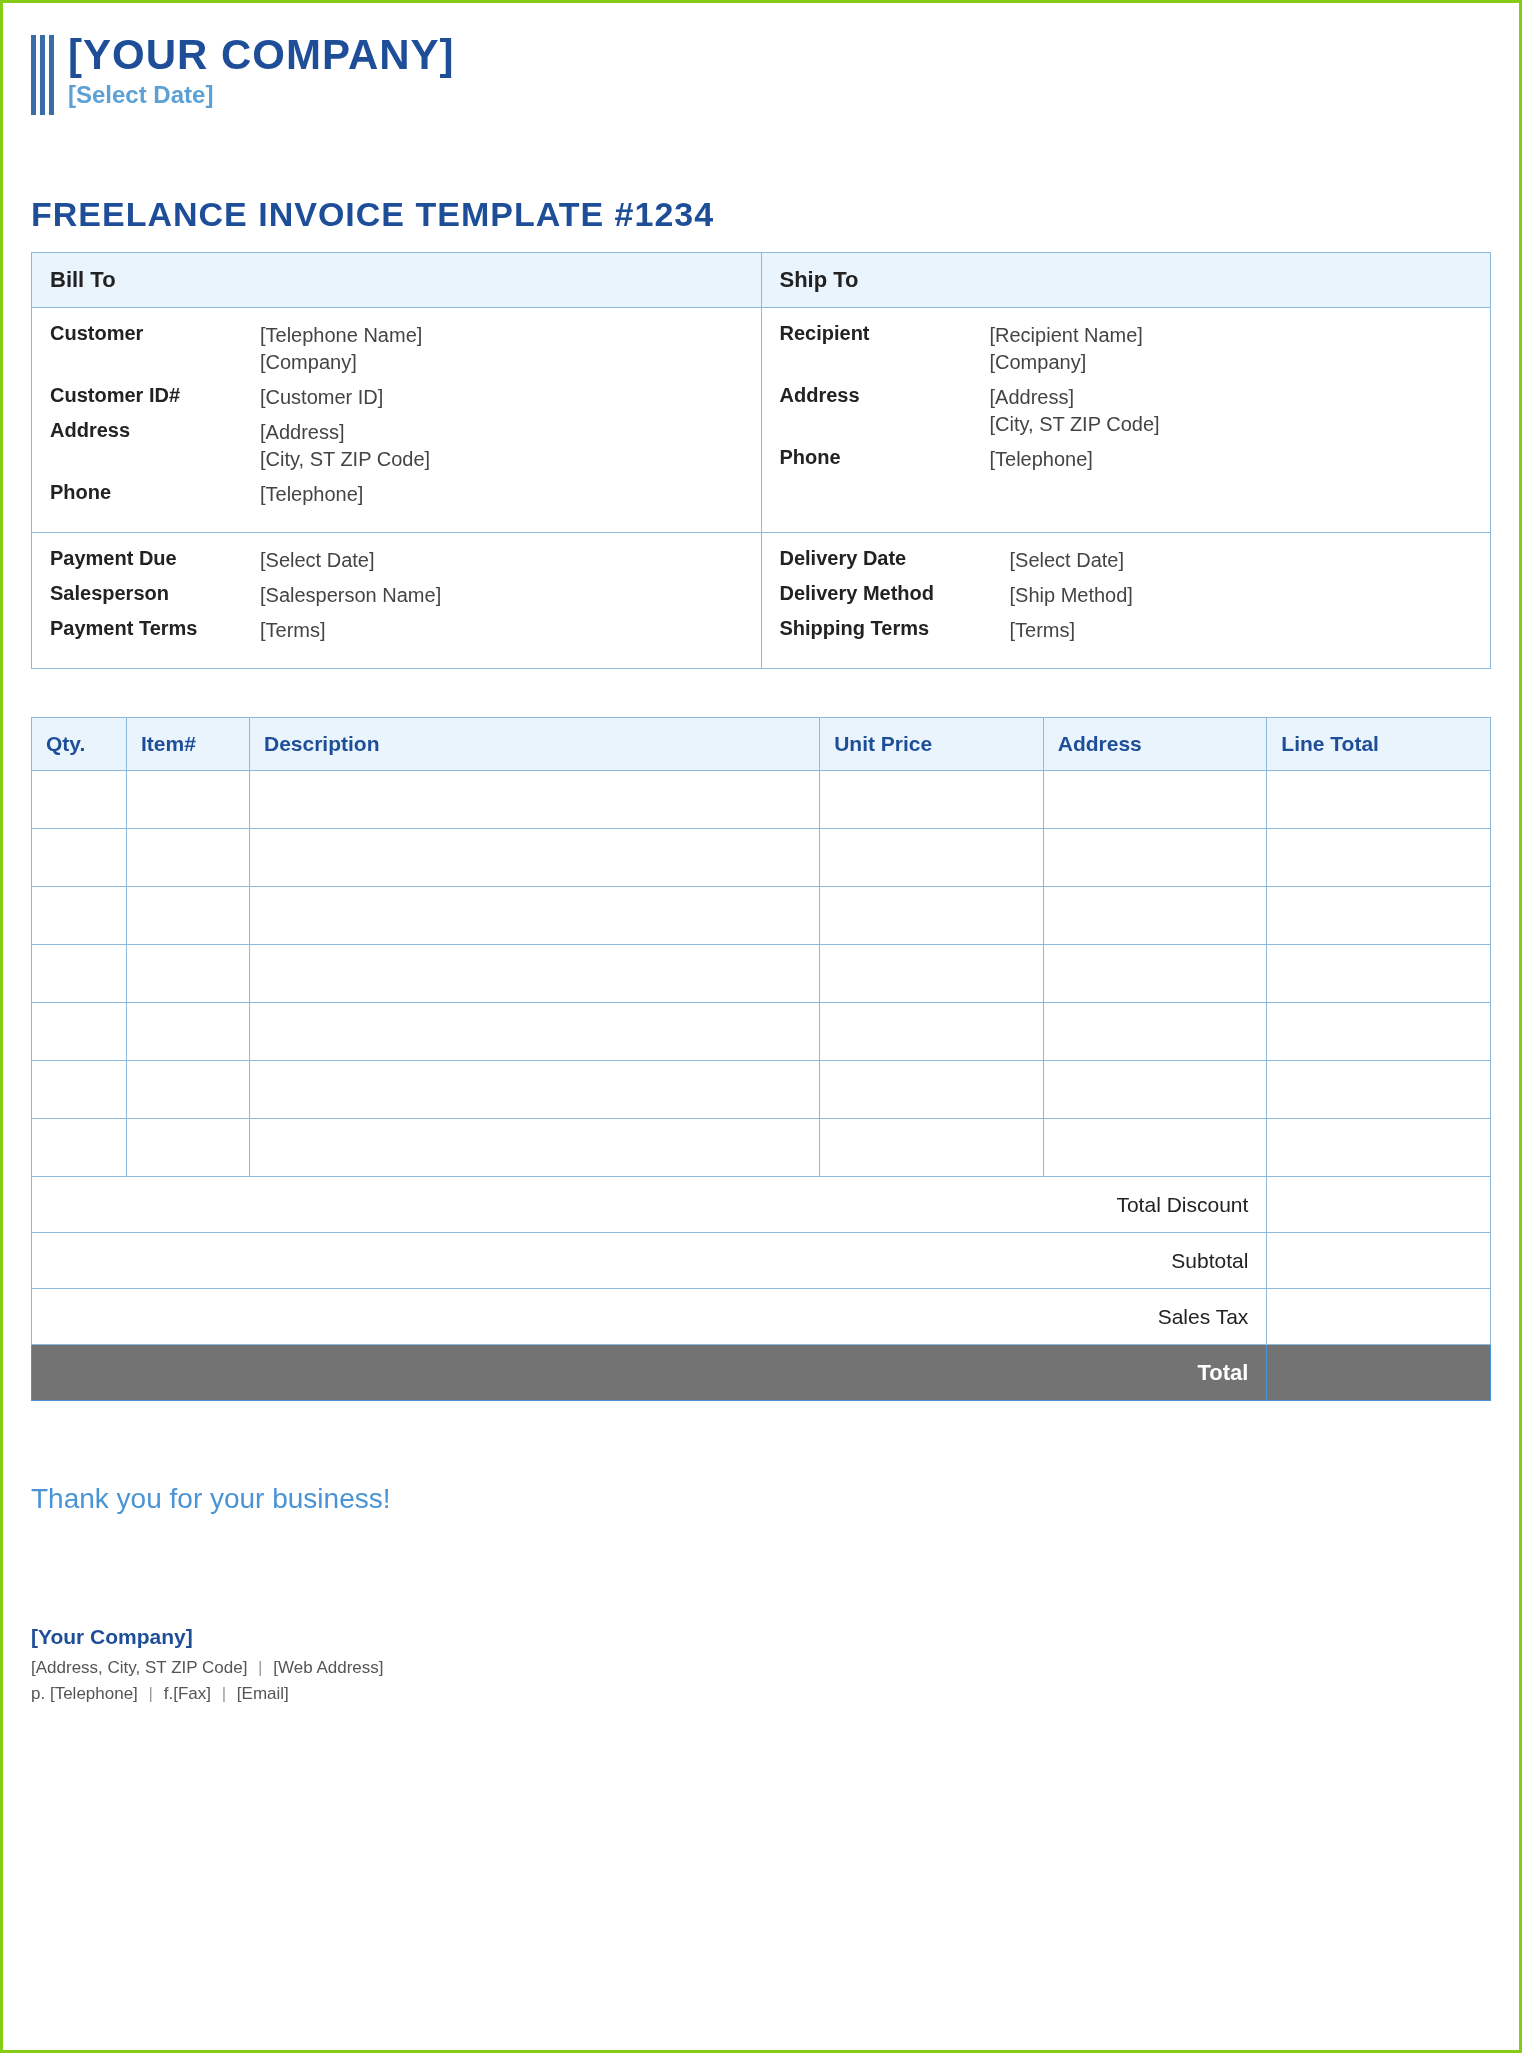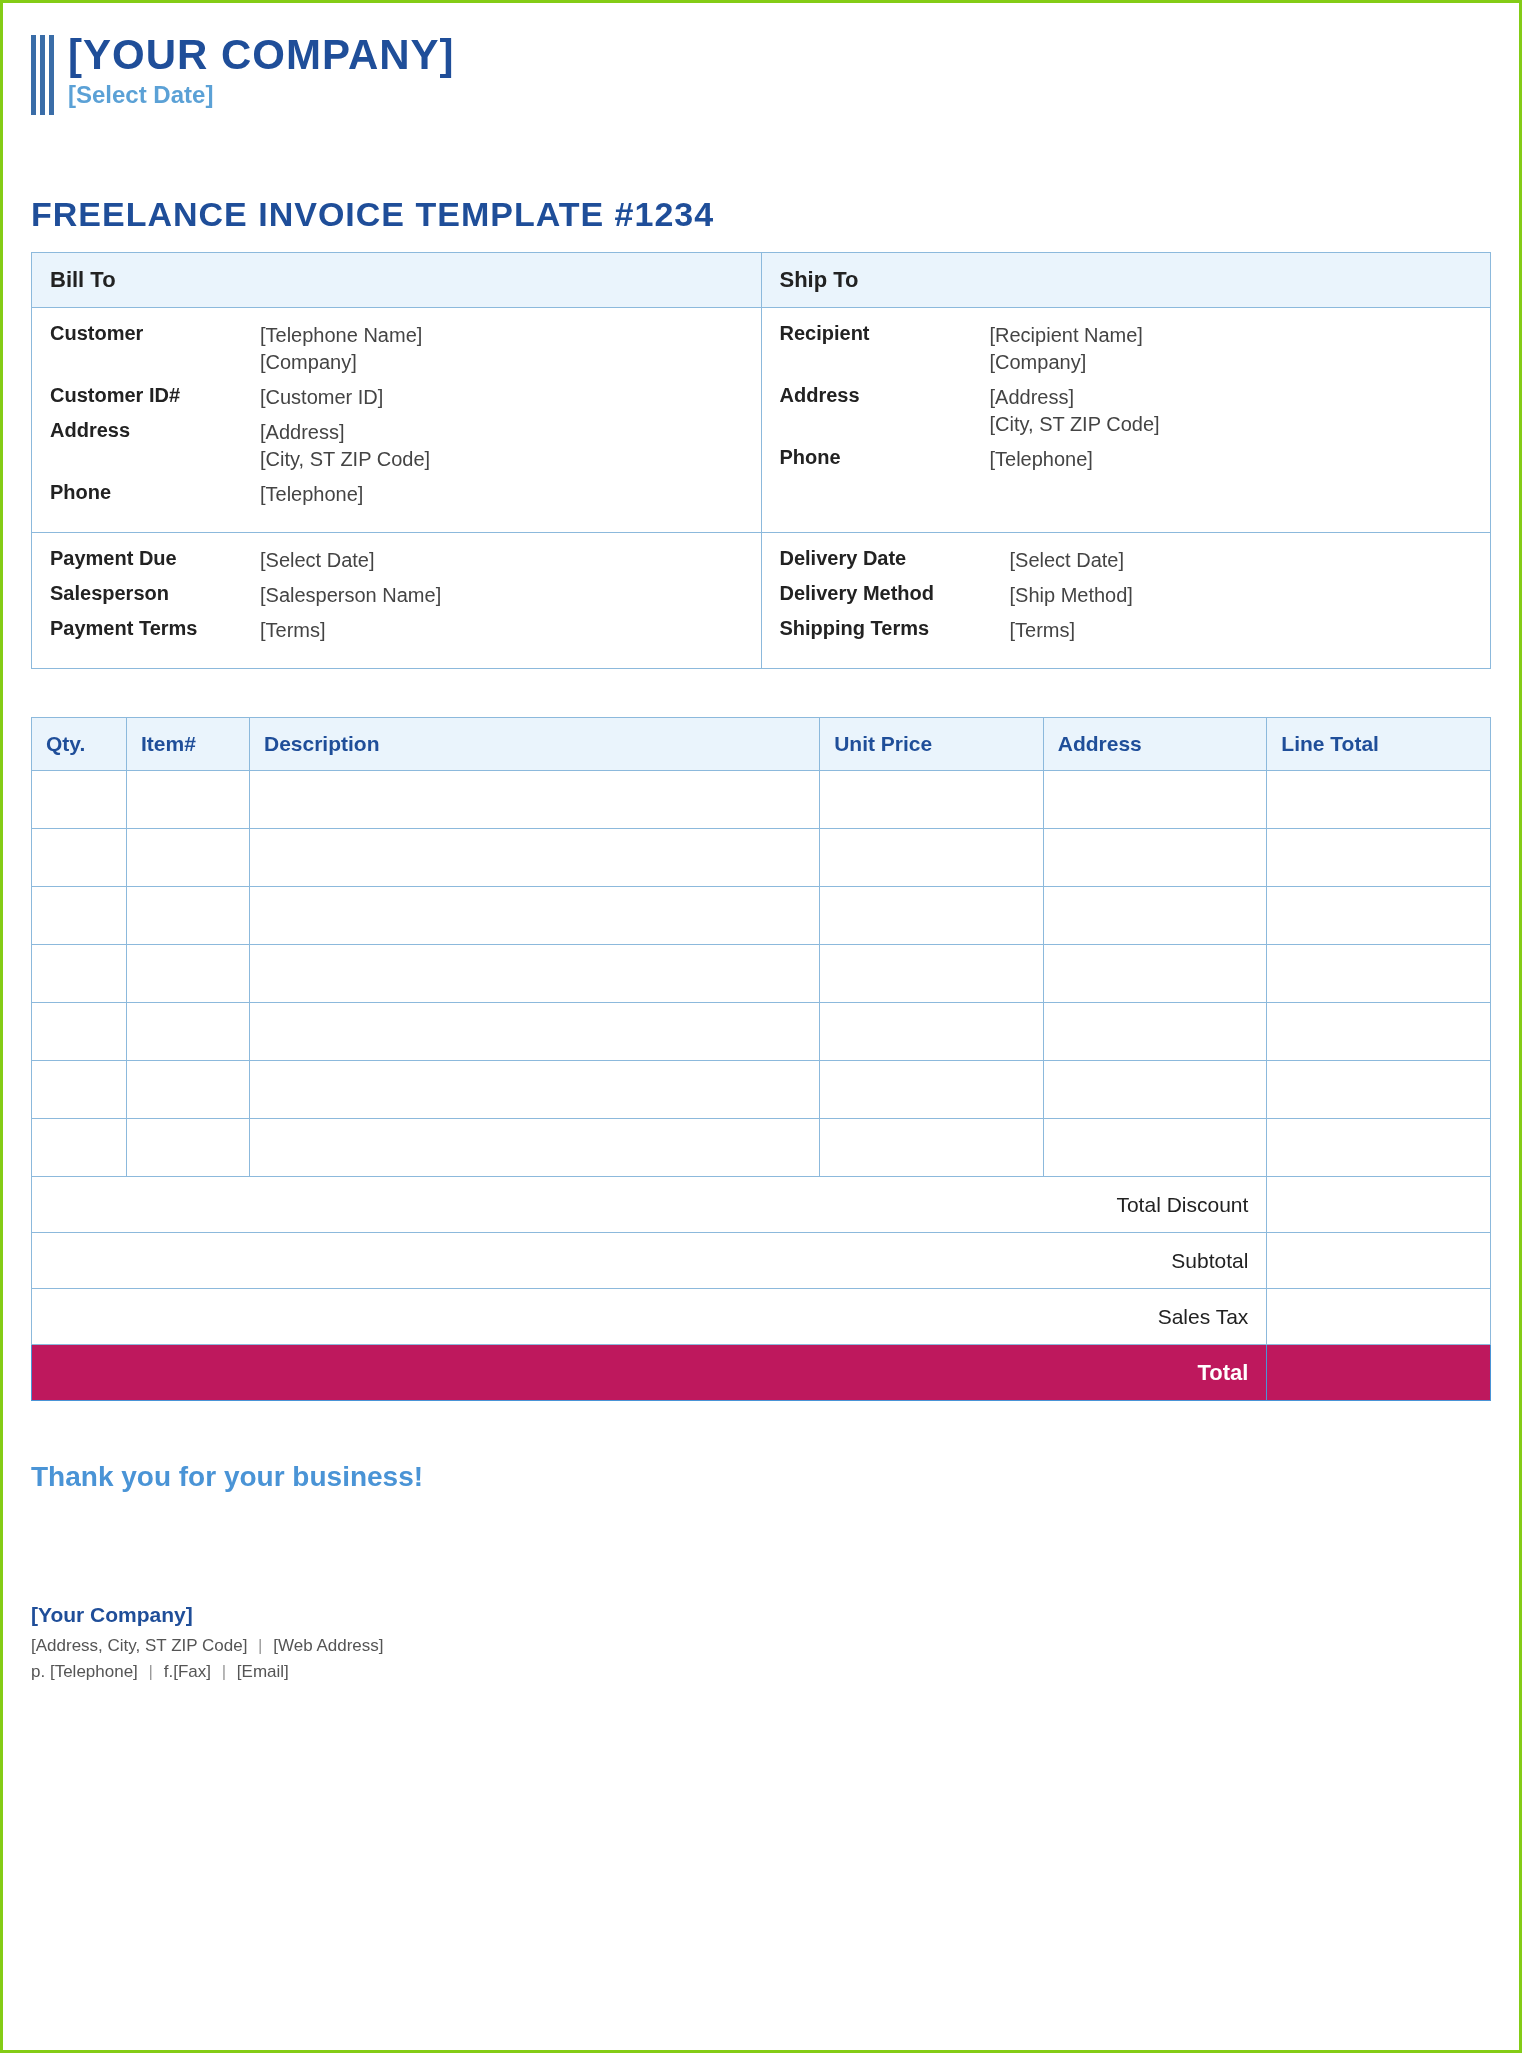--- a/index.html
+++ b/index.html
@@ -123,34 +123,34 @@
     height: 56px;
     text-align: right;
     padding: 0 18px 0 0;
     font-size: 21px;
     color: #222;
   }
   .summary-row .summary-val {
     width: 200px;
   }
   .total-row td {
-    background: #be185d;
+    background: #737373;
     color: #fff;
     font-weight: 700;
     height: 56px;
     text-align: right;
     padding: 0 18px 0 0;
     font-size: 22px;
     border: 1.5px solid #4a94d6;
   }
   .thanks {
     color: #4a94d6;
     font-size: 28px;
-    font-weight: 700;
-    margin-top: 60px;
+    font-weight: 400;
+    margin-top: 82px;
   }
   .footer {
     margin-top: 110px;
   }
   .footer-company {
     color: #1f4e99;
     font-weight: 700;
     font-size: 21px;
     margin-bottom: 6px;
   }

